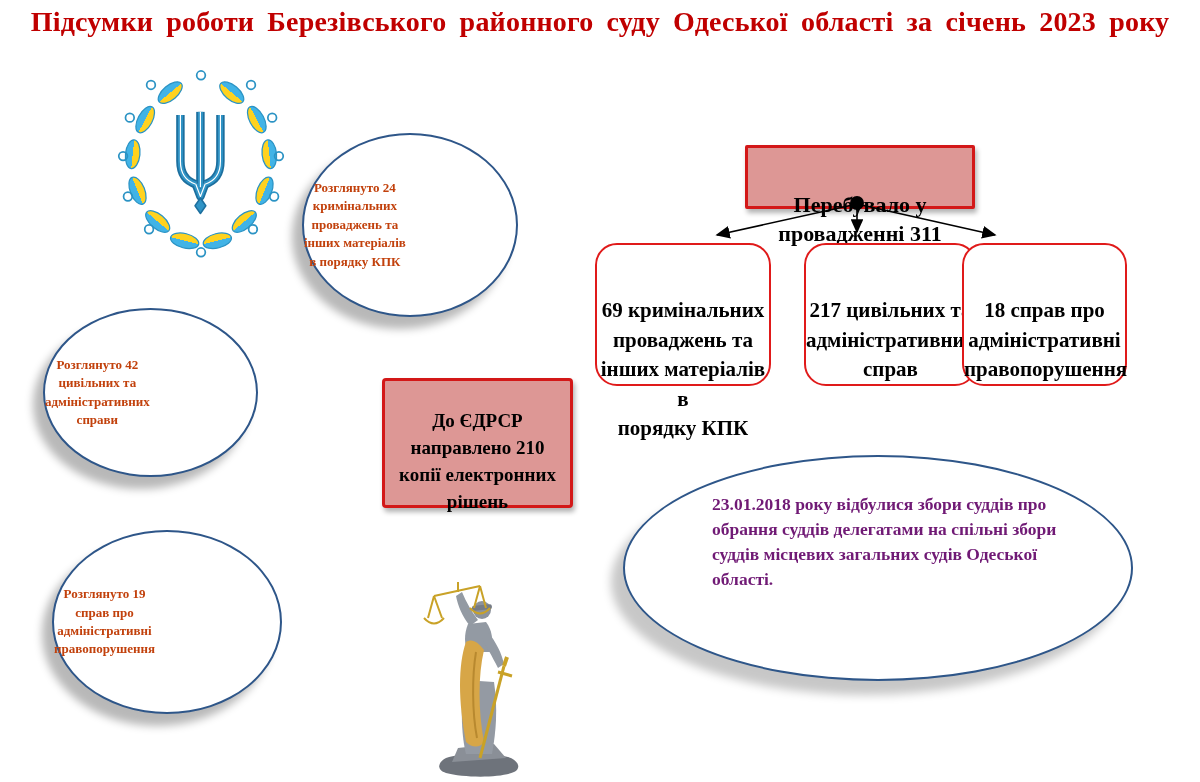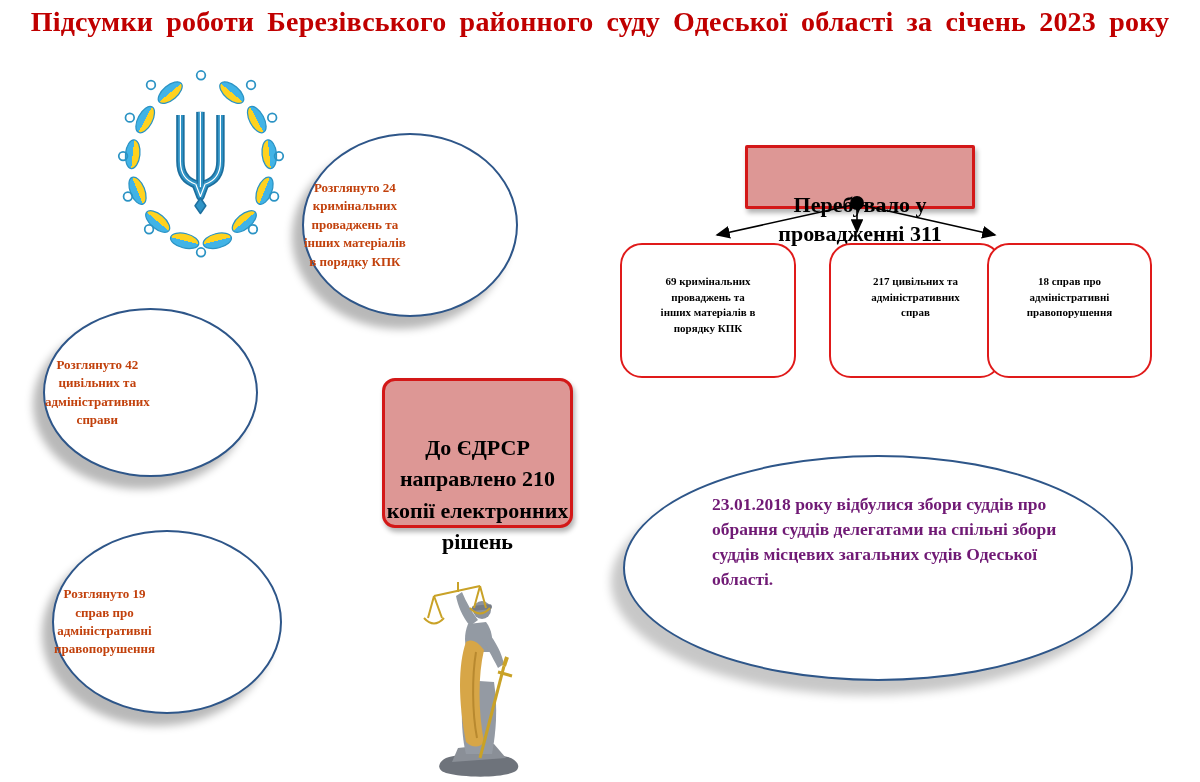--- a/index.html
+++ b/index.html
@@ -17,26 +17,26 @@
     display:flex; align-items:center; justify-content:flex-start; text-align:center;
     font-weight:bold; font-size:13px; line-height:1.42; color:#c2410c;
     box-shadow:-10px 12px 9px rgba(0,0,0,0.28);
     white-space:pre-line;
   }
   .redbox {
     position:absolute; background:#dd9795; border:3px solid #d31818;
     font-weight:bold; color:#000; text-align:center; white-space:pre-line;
     box-shadow:2px 4px 5px rgba(0,0,0,0.30);
   }
-  .redbox.edrsr { border-radius:13px; font-size:22px; line-height:1.42; padding-top:20px; }
+  .redbox.edrsr { border-radius:4px; font-size:19px; line-height:1.42; }
   .redbox.root  { border-radius:2px; font-size:22px;  line-height:1.35; padding-top:12px; }
   .childbox {
     position:absolute; background:#ffffff; border:2.5px solid #e01a1a; border-radius:22px;
-    font-weight:bold; font-size:11px; line-height:1.4; color:#000; text-align:center;
-    padding-top:14px; white-space:pre-line;margin-left:25px;
+    font-weight:bold; font-size:21px; line-height:1.4; color:#000; text-align:center;
+    padding-top:22px; white-space:pre-line;
   }
   .note-ellipse {
     position:absolute; background:#ffffff; border:2px solid #2e5689; border-radius:50%;
     box-shadow:-12px 14px 10px rgba(0,0,0,0.22);
   }
   .note-text {
     position:absolute; left:87px; top:35px; width:368px;
     font-weight:bold; font-size:17.5px; line-height:1.42; color:#701a75;
     text-align:left; white-space:pre-line;
   }

